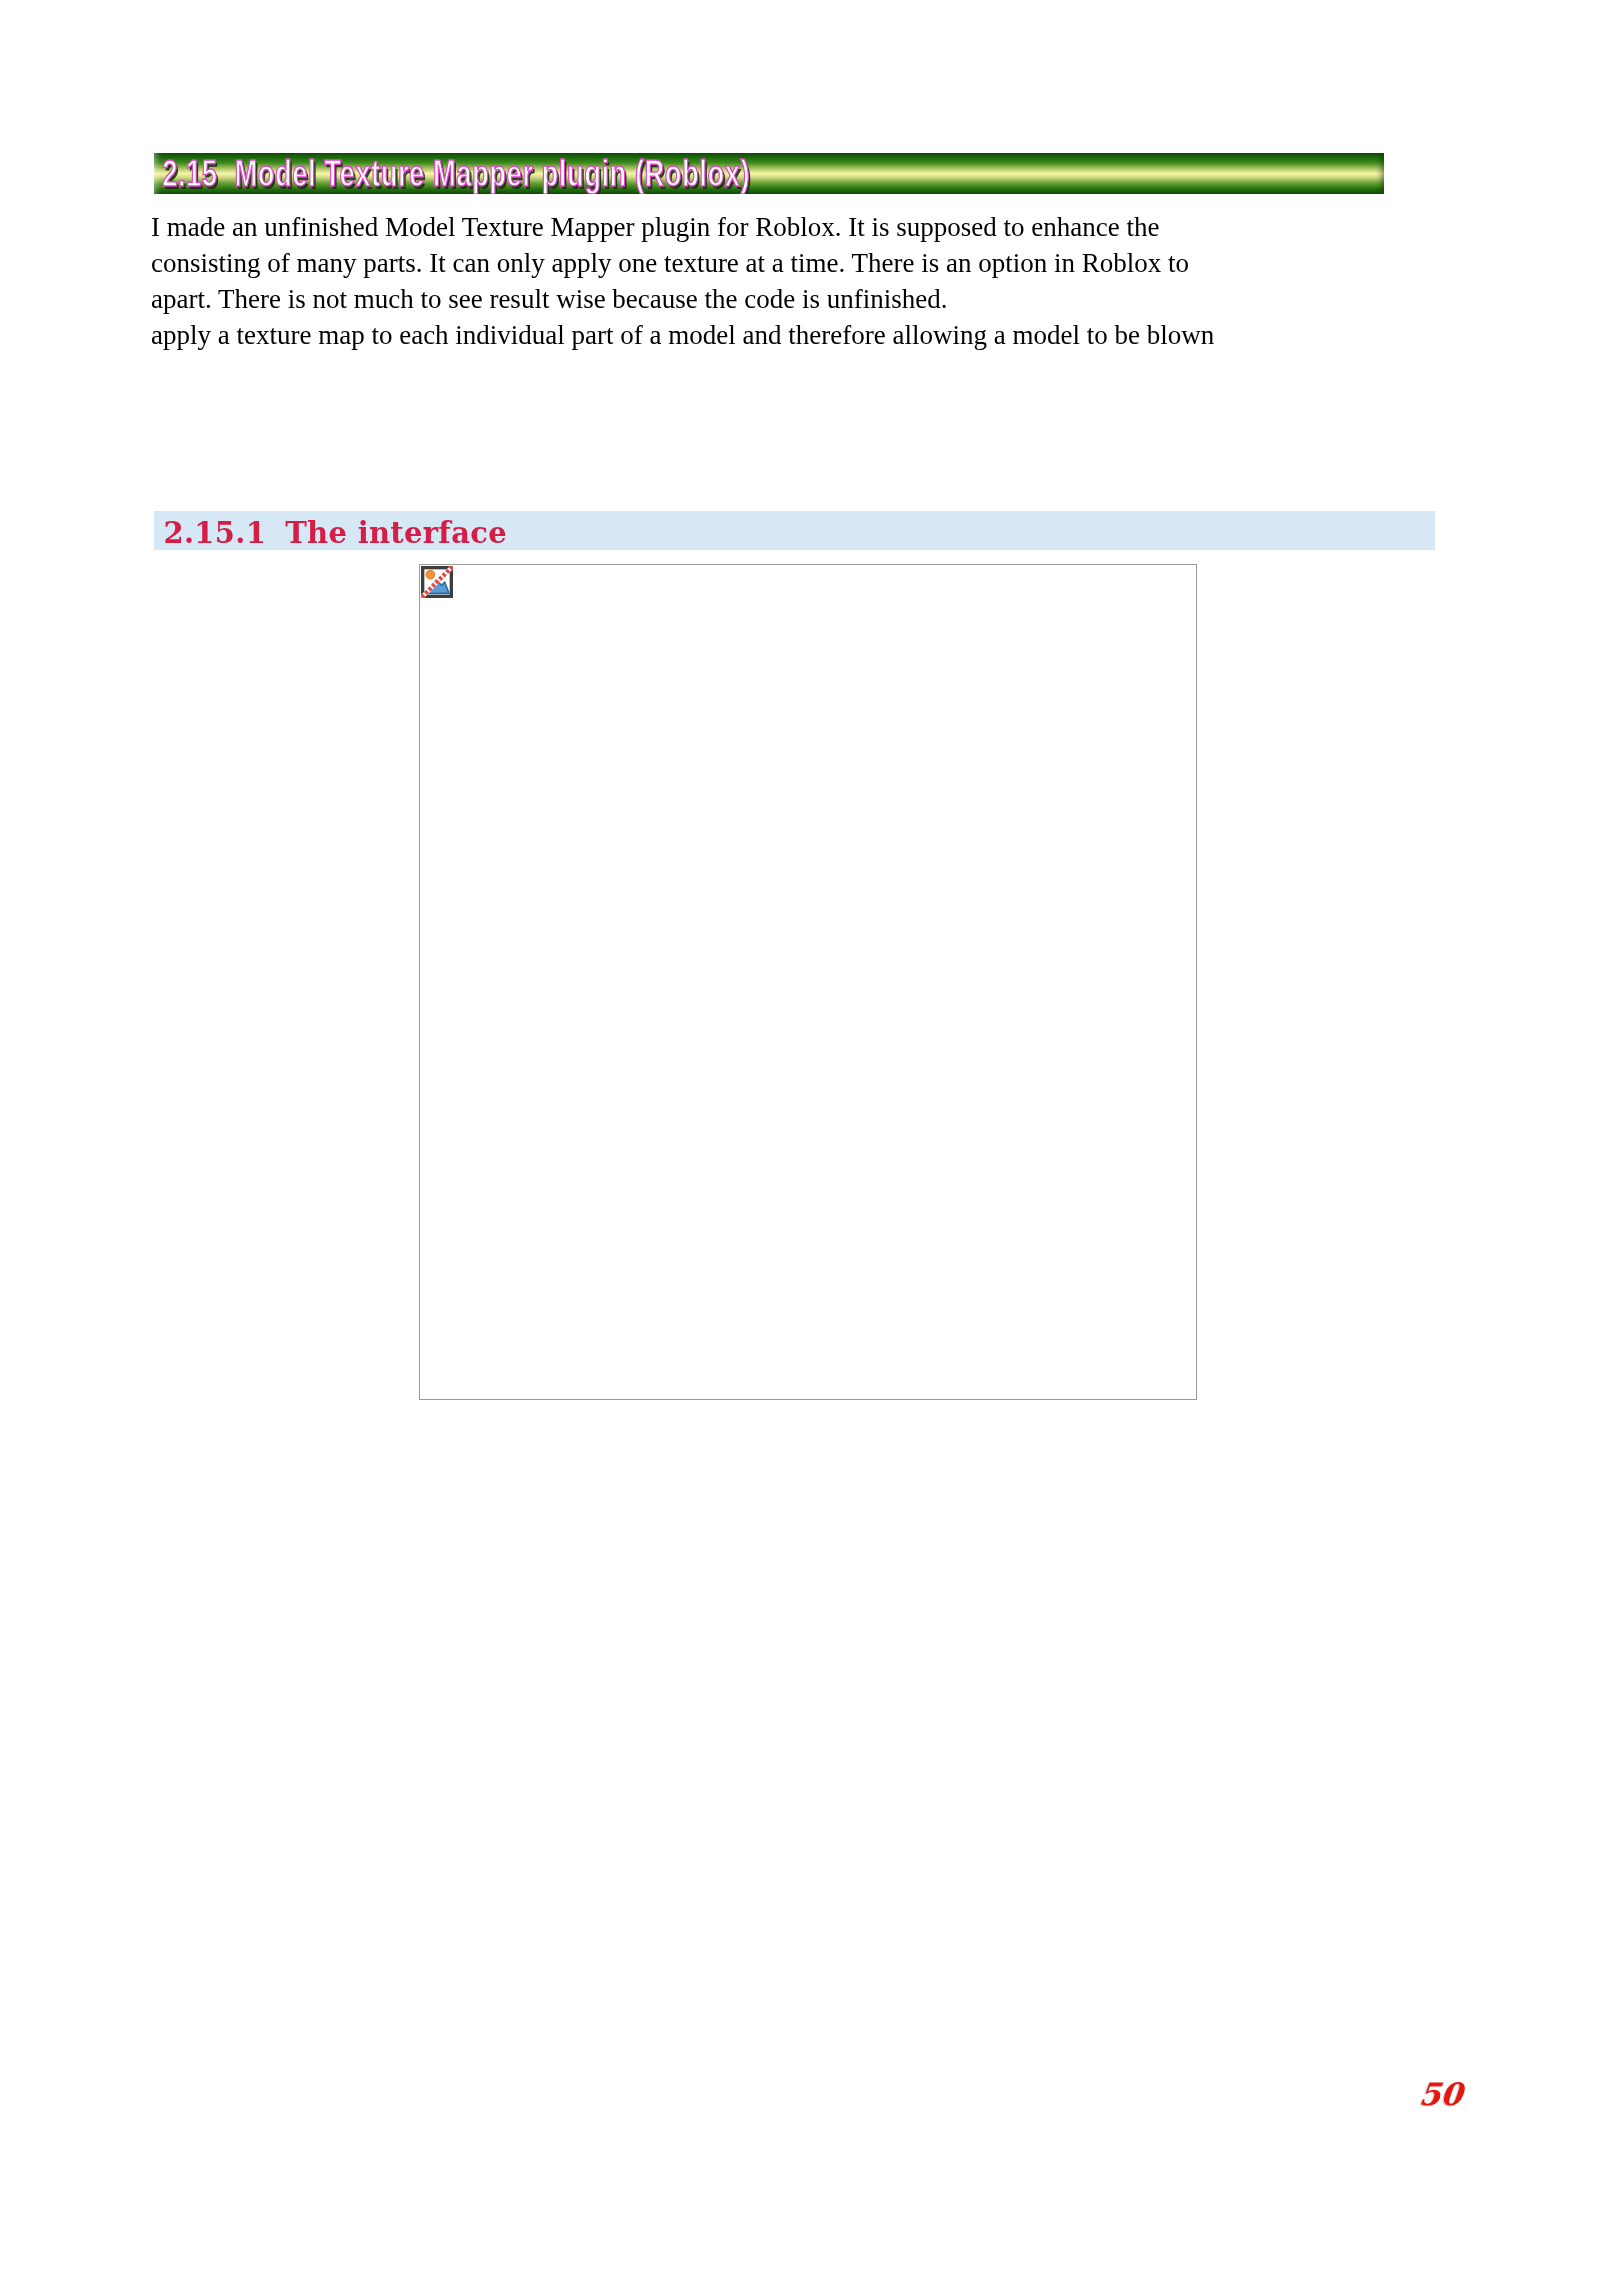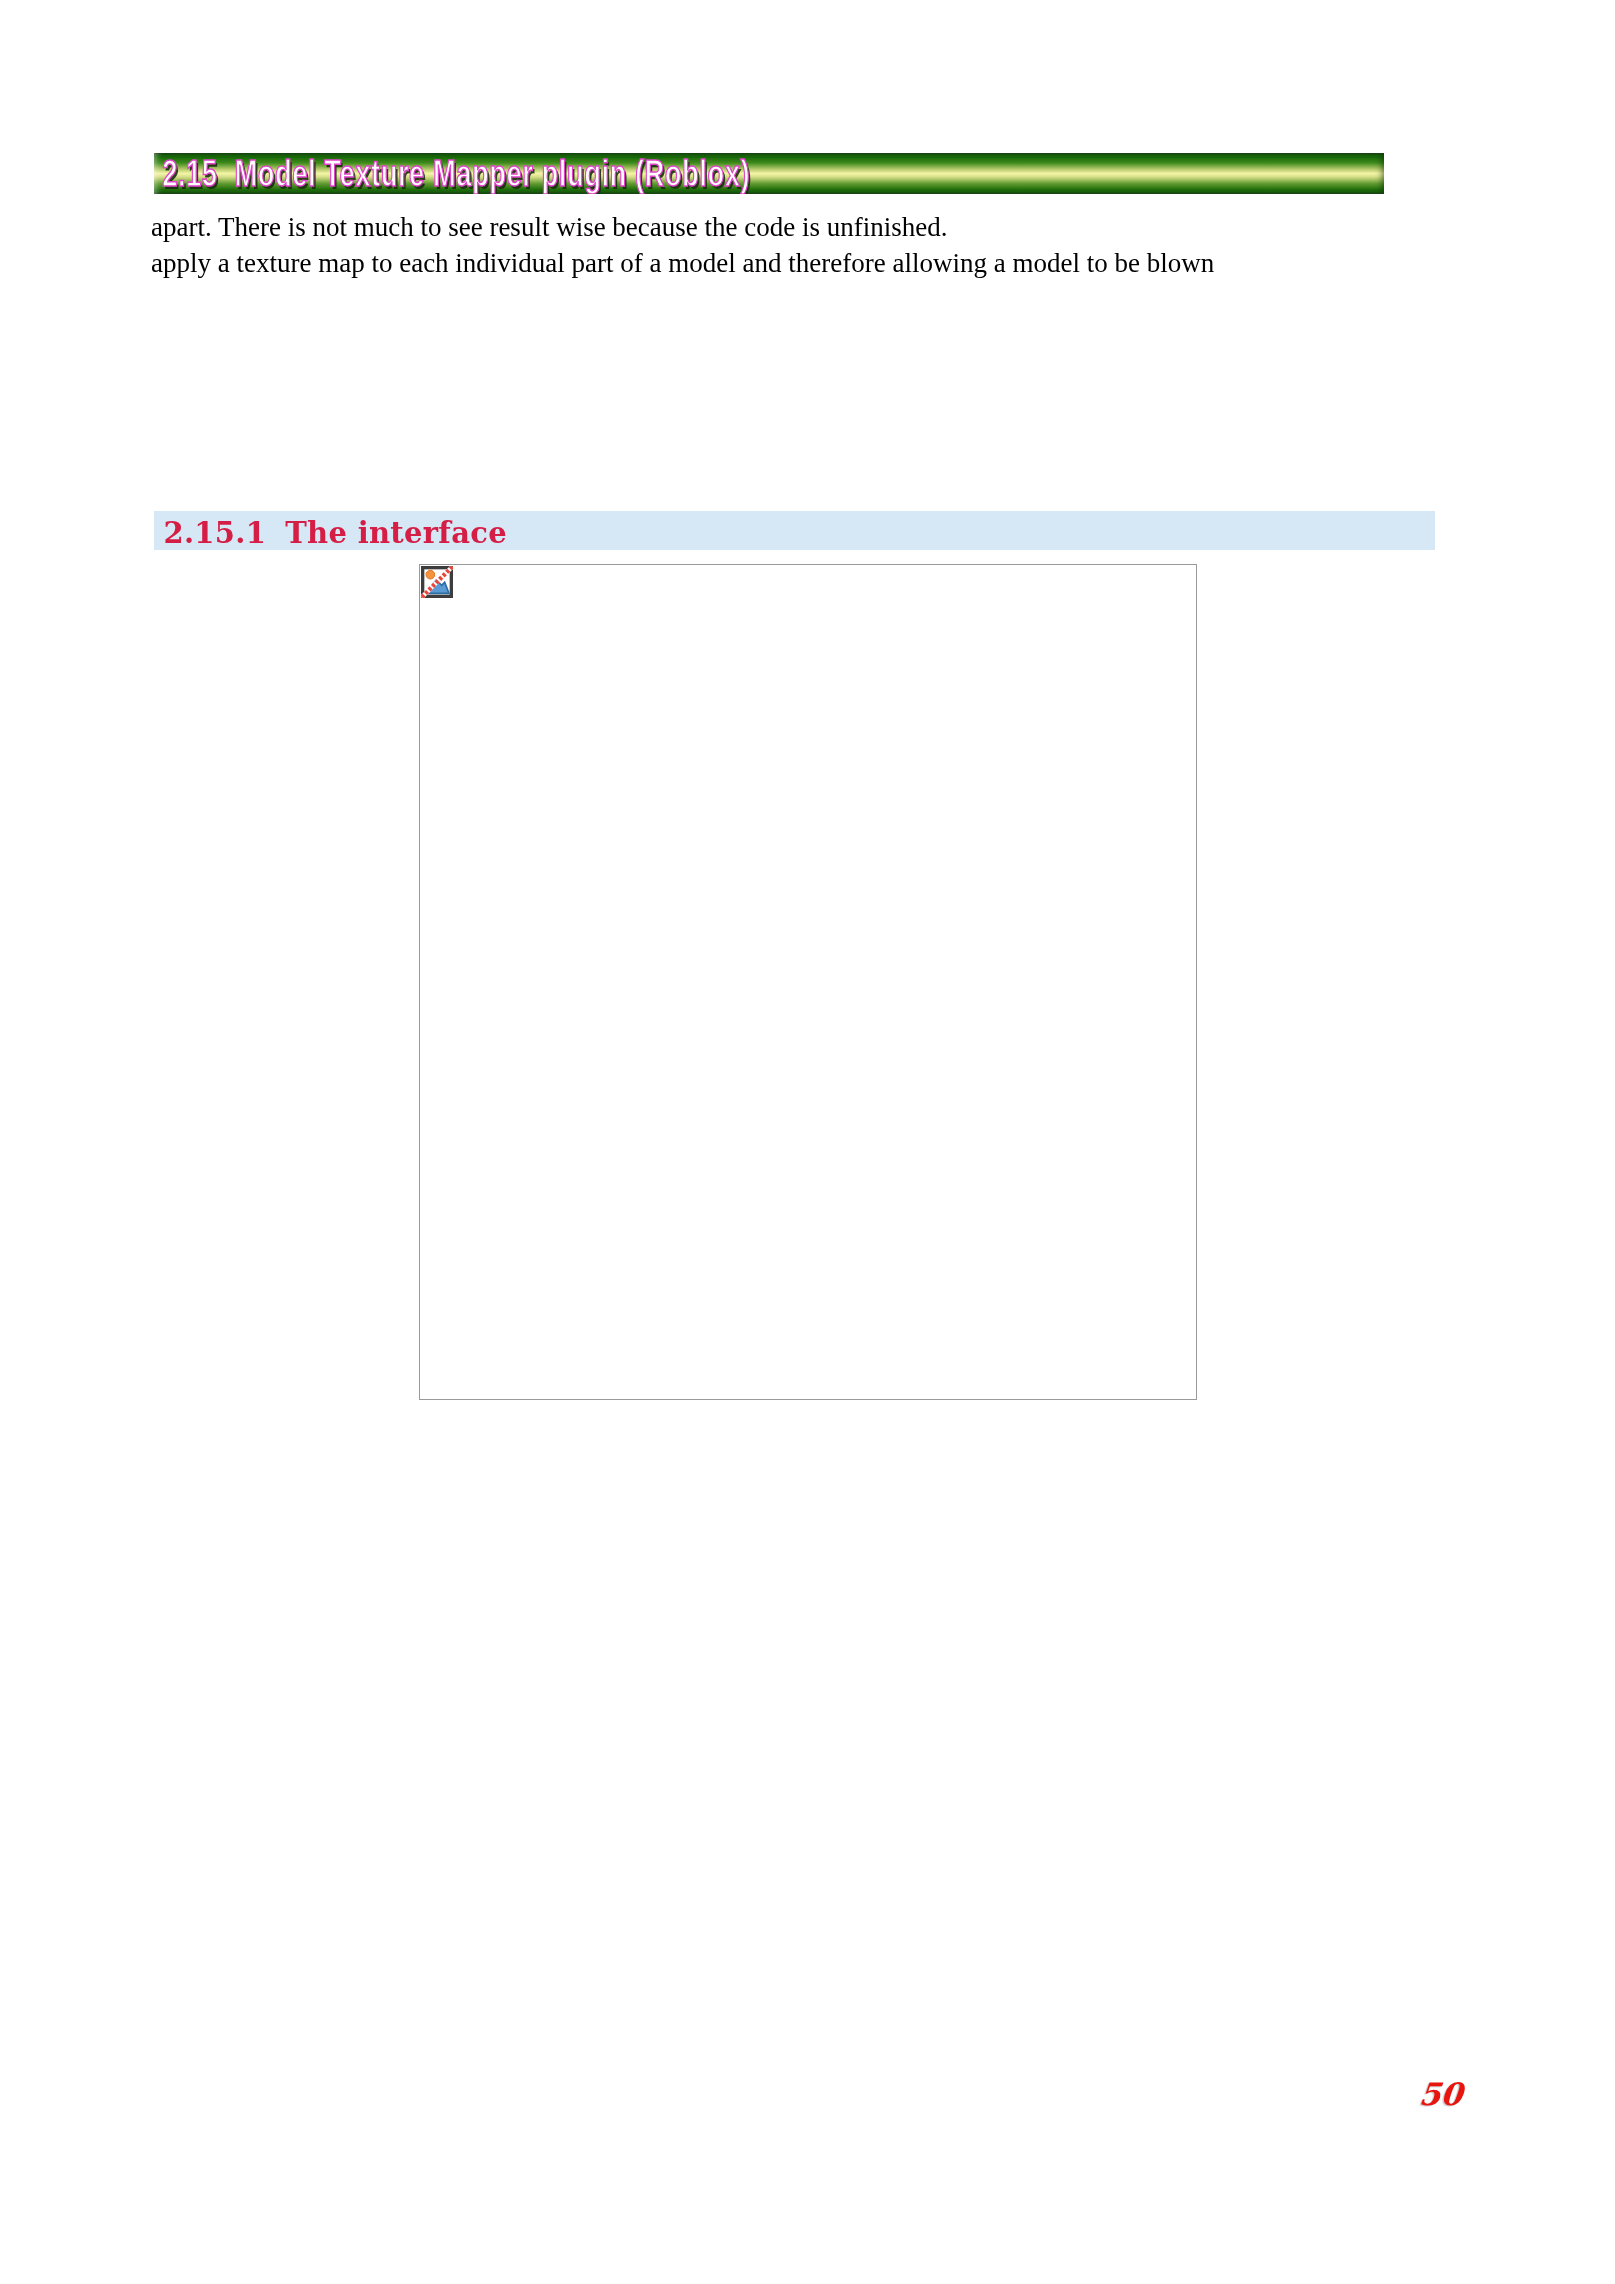--- a/index.html
+++ b/index.html
@@ -129,20 +129,22 @@
 </head>
 <body>
 
 <div class="page">
 
   <div class="banner">
     <span class="banner-text"><span class="sec-num">2.15</span><span>Model Texture Mapper plugin (Roblox)</span></span>
   </div>
 
   <div class="body-text">
+    <div>I made an unfinished Model Texture Mapper plugin for Roblox. It is supposed to enhance the</div>
+    <div>consisting of many parts. It can only apply one texture at a time. There is an option in Roblox to</div>
     <div>apart. There is not much to see result wise because the code is unfinished.</div>
     <div>apply a texture map to each individual part of a model and therefore allowing a model to be blown</div>
   </div>
 
   <div class="subheader">
     <span class="subheader-text"><span class="sub-num">2.15.1</span><span>The interface</span></span>
   </div>
 
   <div class="figure-box">
     <span class="broken-icon">

